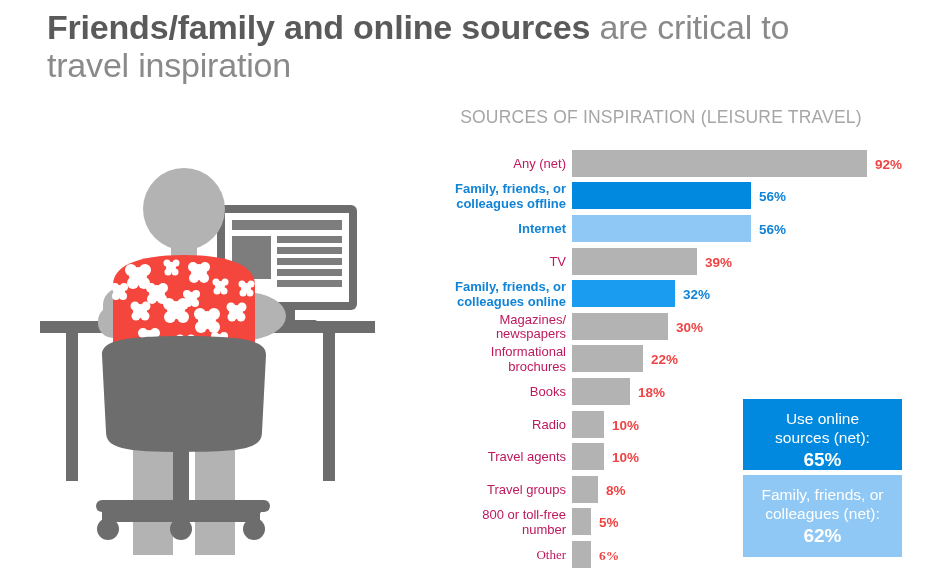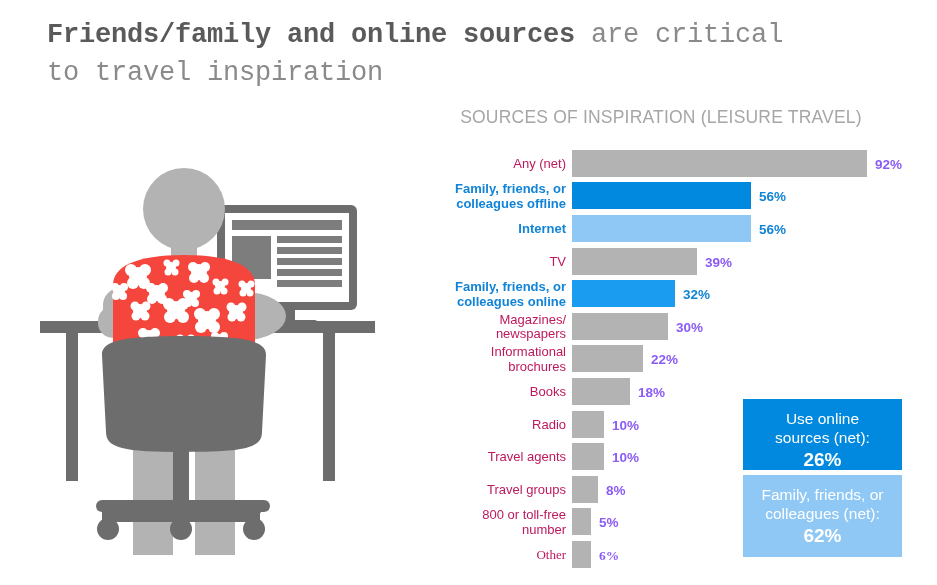--- a/index.html
+++ b/index.html
@@ -13,27 +13,26 @@
     position: relative;
     overflow: hidden;
     font-family: "Liberation Sans", sans-serif;
     -webkit-font-smoothing: antialiased;
   }
 
   
   #headline {
     position: absolute;
     left: 47px;
-    top: 16px;
+    top: 8px;
     width: 780px;
-    font-size: 27px;
+    font-size: 34px;
     line-height: 38px;
     color: #8a8a8a;
     letter-spacing: -0.2px;
-    font-family: Liberation Mono, monospace;
   }
   #headline .strong {
     font-weight: bold;
     color: #5a5a5a;
   }
 
   
   #illustration {
     position: absolute;
     left: 40px;
@@ -94,21 +93,21 @@
     top: 0px;
   }
   .bar-fill {
     height: 100%;
     border-radius: 0;
   }
   .bar-value {
     position: absolute;
     font-size: 13.5px;
     font-weight: bold;
-    color: #8b5cf6;
+    color: #ef4444;
     white-space: nowrap;
   }
   .bar-row.hl .bar-value {
     color: #1184d8;
   }
 
   
   .callout {
     position: absolute;
     left: 292px;
@@ -392,21 +391,21 @@
         <div class="bar-track" style="width: 19px; height: 27px; top: 2.8px;">
           <div class="bar-fill" style="background: rgb(179, 179, 179);"></div>
         </div>
         <div class="bar-value" style="left: 148px; top: 9.8px;">6%</div>
       </div>
     </div>
 
   <div class="callout" id="callout-online" style="background: rgb(0, 137, 222);">
     <div class="callout-text">Use online
 sources (net):</div>
-    <div class="callout-value">26%</div>
+    <div class="callout-value">65%</div>
   </div>
 
   <div class="callout" id="callout-family" style="background: rgb(143, 200, 245);">
     <div class="callout-text">Family, friends, or
 colleagues (net):</div>
     <div class="callout-value">62%</div>
   </div>
 
 </div>
 

